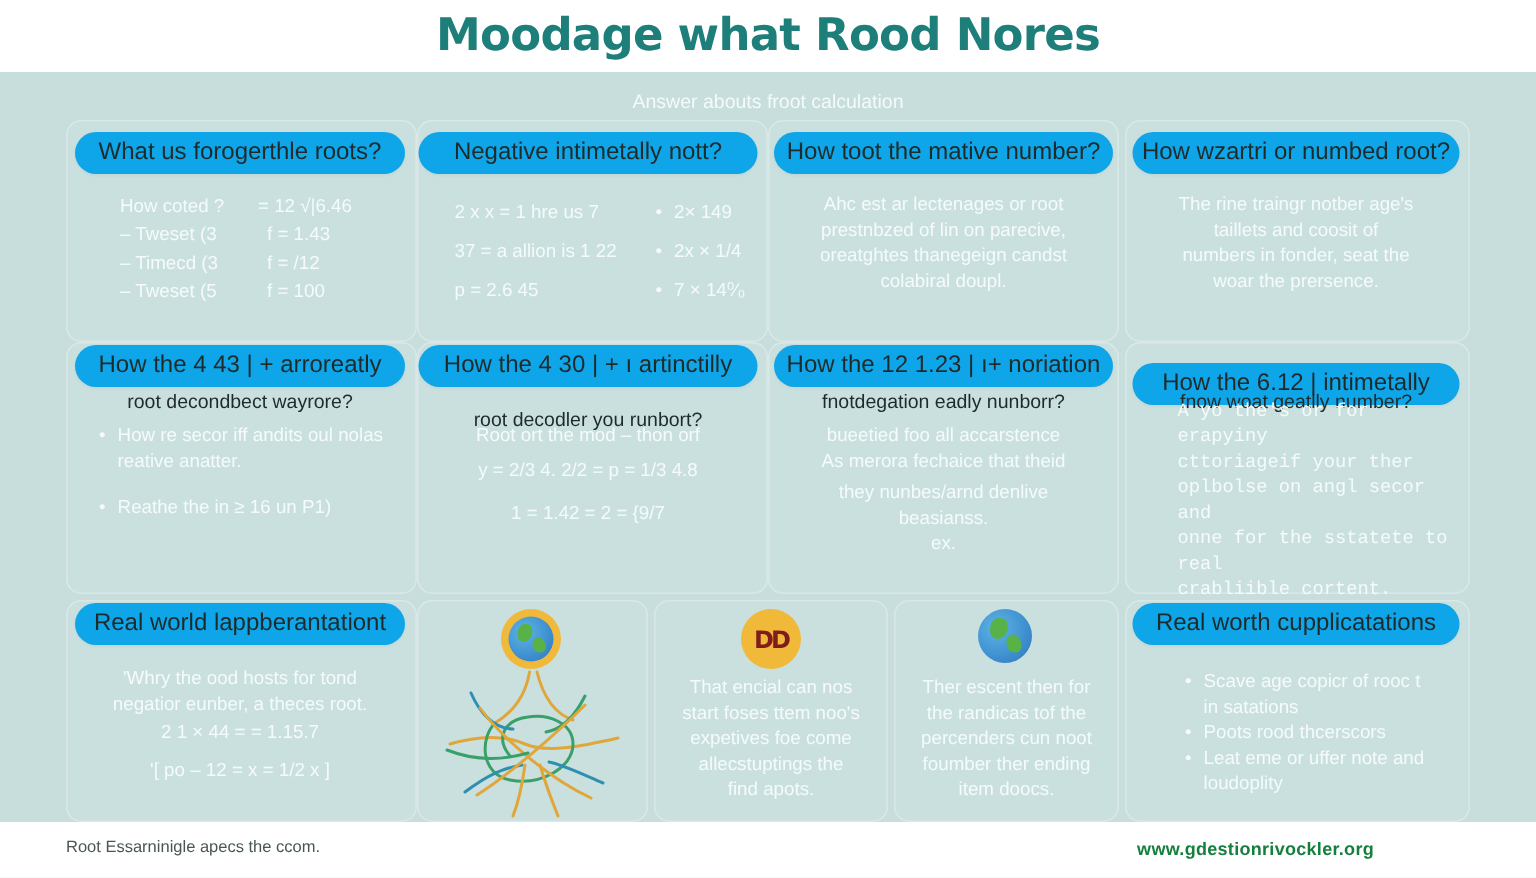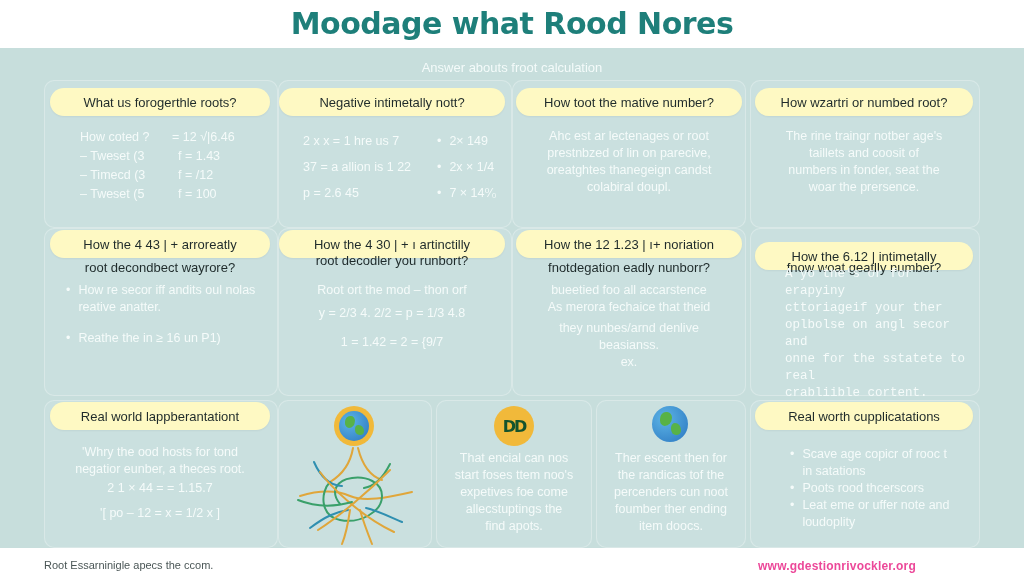--- a/index.html
+++ b/index.html
@@ -2,37 +2,37 @@
 <html><head>
 <meta charset="utf-8">
 <style>
   * { box-sizing: border-box; margin: 0; padding: 0; }
   html, body { width: 1024px; height: 585px; overflow: hidden; background: #ffffff; font-family: "Liberation Sans", "DejaVu Sans", sans-serif; }
   .page { position: relative; width: 1024px; height: 585px; background: #ffffff; }
   .title { position: absolute; top: 6px; left: 0; width: 1024px; text-align: center; font-family: "DejaVu Sans", sans-serif; font-weight: bold; font-size: 30px; color: #1e7f7a; letter-spacing: -0.5px; }
   .panel { position: absolute; top: 48px; left: 0; width: 1024px; height: 500px; background: #c7dedc; }
   .subtitle { position: absolute; top: 12px; left: 0; width: 1024px; text-align: center; font-size: 13px; color: #f4fbfa; }
   .card { position: absolute; border-radius: 10px; border: 1px solid rgba(255,255,255,0.28); background: rgba(210,230,228,0.35); }
-  .pill { position: absolute; height: 28px; border-radius: 14px; background: #fef9c3; color: #1f2b2b; font-size: 13px; display: flex; align-items: center; justify-content: center; box-shadow: 0 1px 2px rgba(0,0,0,0.05); white-space: nowrap; }
+  .pill { position: absolute; height: 28px; border-radius: 14px; background: #0ea5e9; color: #1f2b2b; font-size: 16px; display: flex; align-items: center; justify-content: center; box-shadow: 0 1px 2px rgba(0,0,0,0.05); white-space: nowrap; }
   .sub-q { position: absolute; font-size: 13px; color: #1f2b2b; text-align: center; white-space: nowrap; }
   .body-text { position: absolute; color: #f5fbfa; font-size: 12.5px; line-height: 17px; }
   .center { text-align: center; }
   .row { white-space: nowrap; }
   .col2 { display: inline-block; }
   .bullet::before { content: "•"; margin-right: 8px; }
   .footer-left { position: absolute; left: 44px; top: 559px; font-size: 11px; color: #4a5656; }
-  .footer-right { position: absolute; right: 108px; top: 559px; font-size: 12px; color: #ec4899; font-weight: bold; letter-spacing: 0.2px; }
+  .footer-right { position: absolute; right: 108px; top: 559px; font-size: 12px; color: #15803d; font-weight: bold; letter-spacing: 0.2px; }
   .icon-circle { position: absolute; width: 40px; height: 40px; border-radius: 50%; background: #f1b93a; display: flex; align-items: center; justify-content: center; }
   .globe { width: 30px; height: 30px; border-radius: 50%; background: radial-gradient(circle at 35% 35%, #5db4e6, #2a76c0); position: relative; overflow: hidden; }
   .globe .land1 { position: absolute; left: 6px; top: 5px; width: 10px; height: 12px; background: #58b247; border-radius: 50% 40% 60% 40%; }
   .globe .land2 { position: absolute; left: 16px; top: 14px; width: 9px; height: 10px; background: #58b247; border-radius: 40% 60% 40% 50%; }
   .globe-big { position: absolute; width: 36px; height: 36px; border-radius: 50%; background: radial-gradient(circle at 35% 35%, #5db4e6, #2a76c0); overflow: hidden; }
   .globe-big .land1 { position: absolute; left: 8px; top: 6px; width: 12px; height: 14px; background: #58b247; border-radius: 50% 40% 60% 40%; }
   .globe-big .land2 { position: absolute; left: 19px; top: 17px; width: 10px; height: 12px; background: #58b247; border-radius: 40% 60% 40% 50%; }
-  .dd-glyph { font-weight: bold; color: #14532d; font-size: 16px; font-family: "DejaVu Sans", sans-serif; letter-spacing: -2px; }
+  .dd-glyph { font-weight: bold; color: #7f1d1d; font-size: 16px; font-family: "DejaVu Sans", sans-serif; letter-spacing: -2px; }
 </style>
 </head>
 <body>
 
 <div class="page">
   <div class="title">Moodage what Rood Nores</div>
 
   <div class="panel">
     <div class="subtitle">Answer abouts froot calculation</div>
 
@@ -80,21 +80,21 @@
           <span>How re secor iff andits oul nolas reative anatter.</span>
         </div>
       <div style="display:flex;margin-top:14px;">
           <span style="margin-right:8px">•</span>
           <span>Reathe the in ≥ 16 un P1)</span>
         </div>
     </div>
 
     <div class="card" style="left:278px;top:180px;width:234px;height:168px;"></div>
     <div class="pill" style="left:279px;top:182px;width:226px;">How the 4 30 | + ı artinctilly</div>
-    <div class="sub-q" style="left:279px;top:205px;width:226px;">root decodler you runbort?</div>
+    <div class="sub-q" style="left:279px;top:224px;width:226px;">root decodler you runbort?</div>
     <div class="body-text center" style="left:279px;top:234px;width:226px;line-height:29px;">
       <div style="line-height:17px">Root ort the mod – thon orf</div>
       <div>y = 2/3 4. 2/2   =  p = 1/3 4.8</div>
       <div>1 = 1.42   = 2 = {9/7</div>
     </div>
 
     <div class="card" style="left:512px;top:180px;width:234px;height:168px;"></div>
     <div class="pill" style="left:516px;top:182px;width:226px;">How the 12 1.23 | ı+ noriation</div>
     <div class="sub-q" style="left:516px;top:212px;width:226px;">fnotdegation eadly nunborr?</div>
     <div class="body-text center" style="left:516px;top:234px;width:226px;">

